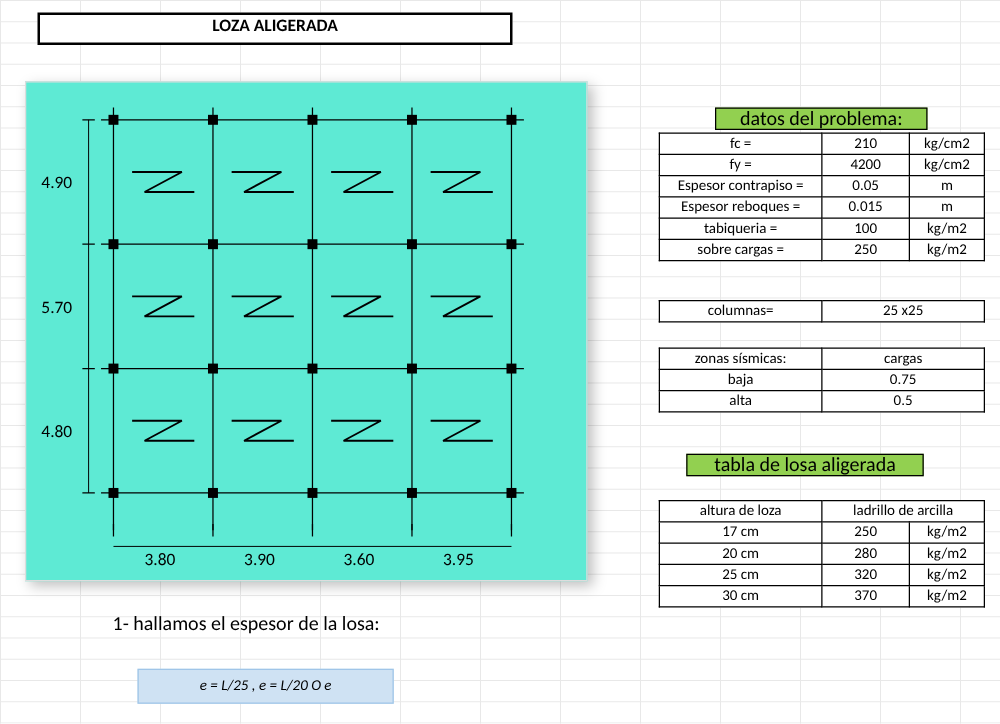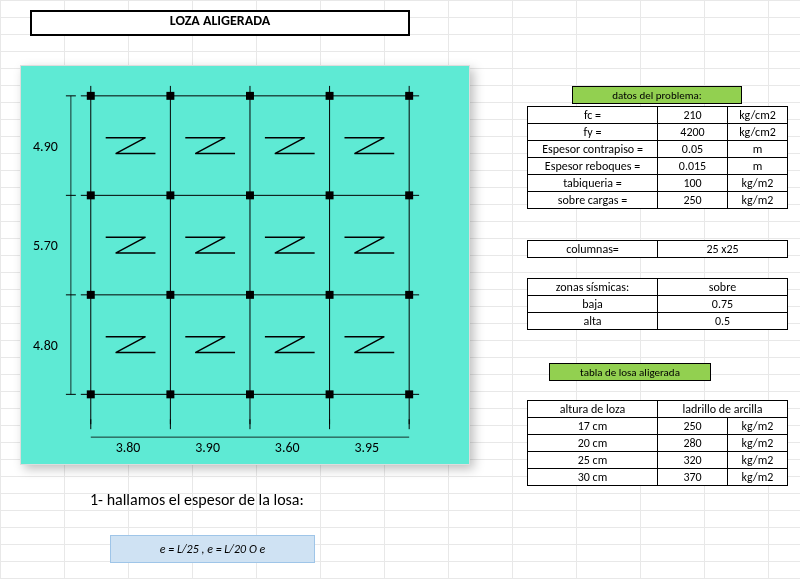--- a/index.html
+++ b/index.html
@@ -59,27 +59,27 @@
     font-style: italic;
     font-size: 12px;
     text-align: center;
   }
 
   .section-header {
     position: absolute;
     border: 1px solid #000;
     background: #92d050;
     text-align: center;
-    font-size: 11px;
+    font-size: 16px;
     padding: 2px 4px;
     height: 18px;
     line-height: 14px;
   }
   .hdr-datos { left: 572px; top: 86px; width: 170px; }
-  .hdr-tabla { left: 549px; top: 363px; width: 162px; }
+  .hdr-tabla { left: 549px; top: 363px; width: 190px; }
 
   .tbl {
     position: absolute;
     border-collapse: collapse;
     font-size: 12px;
     background: #fff;
   }
   .tbl td {
     border: 1px solid #000;
     padding: 1px 6px;
@@ -232,21 +232,21 @@
     <td class="c1 label">columnas=</td>
     <td class="c23" colspan="2">25 x25</td>
   </tr>
 </tbody>
   </table>
 
 <table class="tbl tbl-sis">
   <tbody>
       <tr>
     <td class="c1 label">zonas sísmicas:</td>
-    <td class="c23" colspan="2">sobre</td>
+    <td class="c23" colspan="2">cargas</td>
   </tr>
   <tr>
     <td class="c1 label">baja</td>
     <td class="c23" colspan="2">0.75</td>
   </tr>
   <tr>
     <td class="c1 label">alta</td>
     <td class="c23" colspan="2">0.5</td>
   </tr>
 </tbody>

